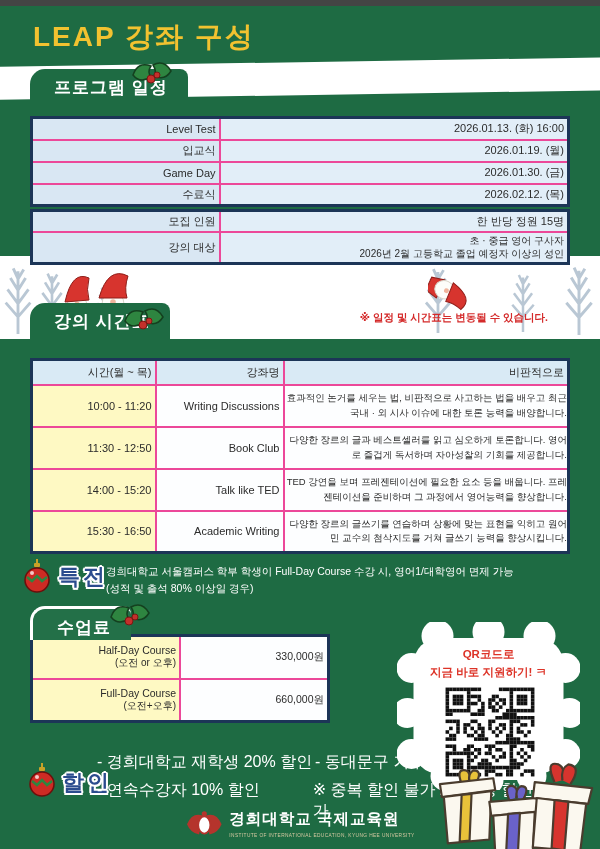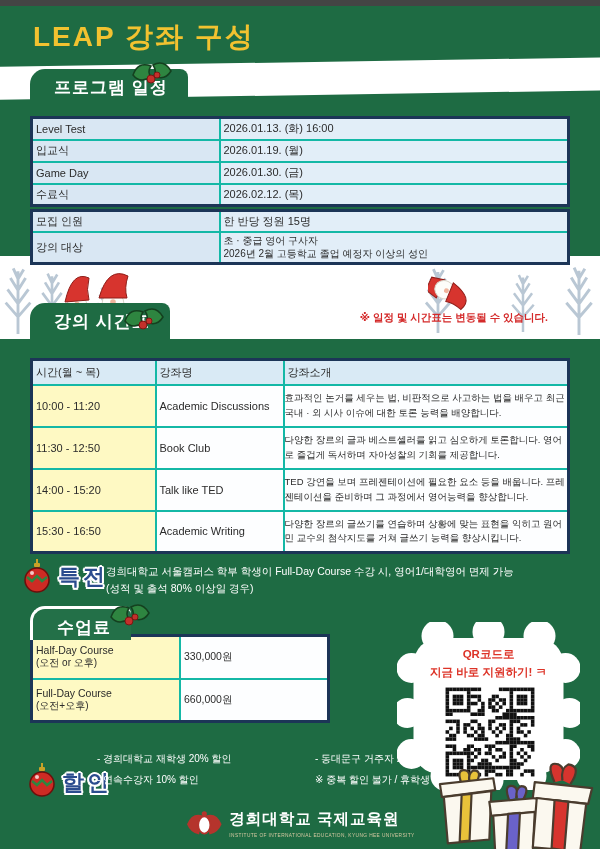--- a/index.html
+++ b/index.html
@@ -18,21 +18,21 @@
     font-size:17px;border-radius:15px 8px 0 0;display:flex;align-items:flex-start;
     padding:7px 20px 0 24px;z-index:3;letter-spacing:1px;}
   .tab3{border-top:3px solid #fff;border-left:3px solid #fff;background:#237048;height:34px;}
   .holly{position:absolute;z-index:4;}
   .tree{position:absolute;z-index:1;}
   .gnomes{position:absolute;z-index:2;}
   .note{position:absolute;top:305px;right:52px;color:#D42A2A;font-size:10.5px;
     font-weight:bold;z-index:3;}
   table.tbl{position:absolute;border-collapse:collapse;table-layout:fixed;z-index:2;
     border:3px solid #1C3557;}
-  table.tbl td{border:2px solid #14b8a6;text-align:left;vertical-align:middle;
+  table.tbl td{border:2px solid #ec4899;text-align:right;vertical-align:middle;
     color:#2b2b2b;padding:1px 3px;}
   .t-events{left:30px;top:110px;width:540px;}
   .t-events tr{height:22px;}
   .t-events td{font-size:11px;}
   .t-info{left:30px;top:203px;width:540px;}
   .t-info tr.r1{height:21px;}
   .t-info tr.r2{height:31px;}
   .t-info td{font-size:11px;}
   .t-info .small{font-size:10px;line-height:1.35;}
   .cell-blue{background:#D9E7F3;}
@@ -55,21 +55,21 @@
     text-shadow:-2px 0 #fff,2px 0 #fff,0 -2px #fff,0 2px #fff,
       -1.5px -1.5px #fff,1.5px 1.5px #fff,-1.5px 1.5px #fff,1.5px -1.5px #fff;}
   .ornament{position:absolute;z-index:3;}
   .benefit-text{position:absolute;left:106px;top:557px;color:#fff;font-size:10.5px;
     line-height:1.6;z-index:3;}
   .qr-blob{position:absolute;left:397px;top:616px;width:183px;height:168px;z-index:3;}
   .qr-texts{position:absolute;left:397px;top:640px;width:183px;text-align:center;
     color:#DD3327;font-weight:bold;font-size:11.5px;line-height:1.55;z-index:4;}
   .qr-code{position:absolute;left:442px;top:678px;width:96px;height:96px;z-index:4;background:#fff;}
   .discount-text{position:absolute;left:97px;top:746px;width:470px;color:#fff;
-    font-size:10px;z-index:3;}
+    font-size:16px;z-index:3;}
   .discount-text .row{display:flex;margin-bottom:7px;}
   .discount-text .c1{width:218px;}
   .gifts{position:absolute;left:432px;top:734px;z-index:5;}
   .footer{position:absolute;left:50%;top:803px;transform:translateX(-50%);
     display:flex;align-items:flex-start;z-index:4;}
   .footer .texts{margin-left:6px;}
   .footer .org{color:#fff;font-weight:bold;font-size:15.5px;letter-spacing:1px;}
   .footer .caption{color:#D6C9A2;font-size:4.8px;letter-spacing:.4px;margin-top:3px;}
 </style>
 </head>
@@ -181,25 +181,25 @@
     <path d="M43 15 Q36 3 25 9 Q29 15 26 20 Q37 25 43 15 Z" fill="#2E8540" stroke="#14401F" stroke-width="1.5"></path>
     <circle cx="23" cy="23" r="4" fill="#C4302B" stroke="#7A1713"></circle>
     <circle cx="29" cy="19" r="3" fill="#C4302B" stroke="#7A1713"></circle>
   </svg>
 
   <table class="tbl t-time">
     <tbody>
         <tr class="hd">
       <td class="cell-head" style="width:124px;">시간(월 ~ 목)</td>
       <td class="cell-head" style="width:128px;">강좌명</td>
-      <td class="cell-head">강좌소개</td>
+      <td class="cell-head">비판적으로</td>
     </tr>
     <tr class="bd">
       <td class="cell-time">10:00 - 11:20</td>
-      <td class="cell-white">Academic Discussions</td>
+      <td class="cell-white">Writing Discussions</td>
       <td class="cell-white desc">효과적인 논거를 세우는 법, 비판적으로 사고하는 법을 배우고 최근 국내 · 외 시사 이슈에 대한 토론 능력을 배양합니다.</td>
     </tr>
     <tr class="bd">
       <td class="cell-time">11:30 - 12:50</td>
       <td class="cell-white">Book Club</td>
       <td class="cell-white desc">다양한 장르의 글과 베스트셀러를 읽고 심오하게 토론합니다. 영어로 즐겁게 독서하며 자아성찰의 기회를 제공합니다.</td>
     </tr>
     <tr class="bd">
       <td class="cell-time">14:00 - 15:20</td>
       <td class="cell-white">Talk like TED</td>

